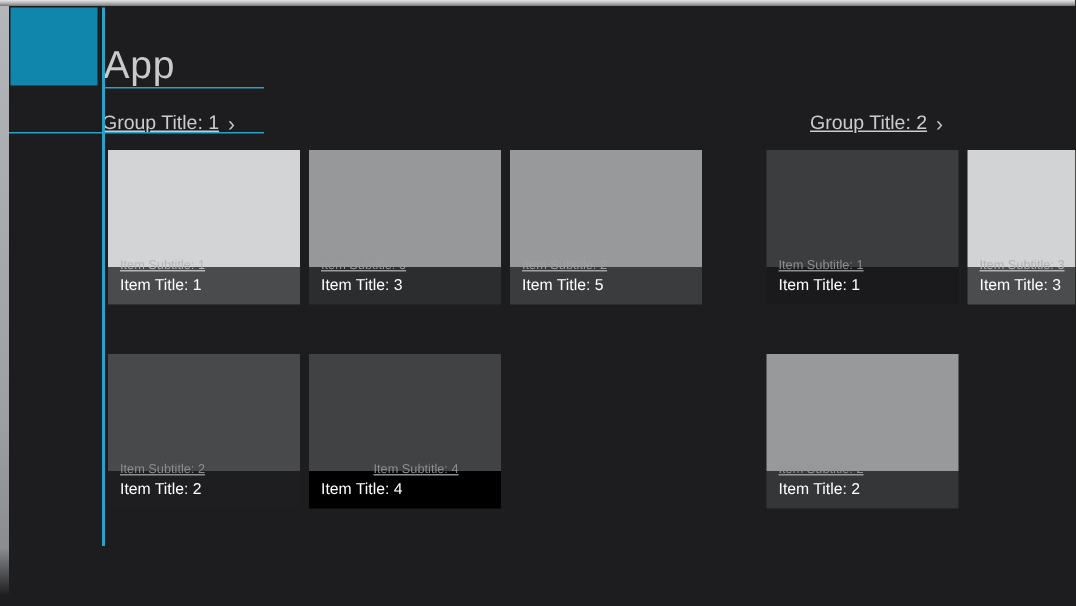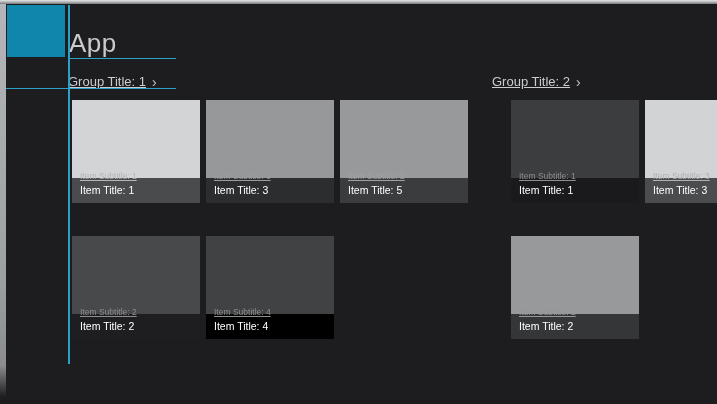--- a/index.html
+++ b/index.html
@@ -43,21 +43,21 @@
     color:#c9cacb;letter-spacing:0.5px;
     z-index:3;
   }
 
   .group-header{
     position:absolute;top:74px;
     display:flex;align-items:center;gap:6px;
     color:#cbcccd;cursor:pointer;z-index:3;
   }
   .group-header.g1{left:68px;}
-  .group-header.g2{left:492px;}
+  .group-header.g2{left:540px;}
   .group-title{font-size:13px;font-weight:400;text-decoration:underline;}
   .chevron{font-size:14px;line-height:1;color:#c2c3c4;padding-top:1px;}
 
   .tile-grid{
     position:absolute;top:100px;
     display:grid;
     grid-auto-flow:column;
     grid-template-rows:repeat(2,128px);
     grid-auto-columns:128px;
     gap:8px 6px;
@@ -129,21 +129,21 @@
     <div class="tile-caption" style="background: rgb(43, 45, 47);">
       <div class="tile-title">Item Title: 3</div>
       <div class="tile-subtitle" style="color: rgb(154, 156, 158);">Item Subtitle: 3</div>
     </div>
   </div>
 
   <div class="tile">
     <div class="tile-image" style="background: rgb(64, 66, 68);"></div>
     <div class="tile-caption" style="background: #000000;">
       <div class="tile-title">Item Title: 4</div>
-      <div class="tile-subtitle" style="color: rgb(140, 142, 144);">Item Subtitle: 4</div>
+      <div class="tile-subtitle" style="color: rgb(140, 142, 144); margin-left: 35px;">Item Subtitle: 4</div>
     </div>
   </div>
 
   <div class="tile">
     <div class="tile-image" style="background: rgb(152, 153, 155);"></div>
     <div class="tile-caption" style="background: rgb(58, 60, 62);">
       <div class="tile-title">Item Title: 5</div>
       <div class="tile-subtitle" style="color: rgb(160, 161, 163);">Item Subtitle: 2</div>
     </div>
   </div>

